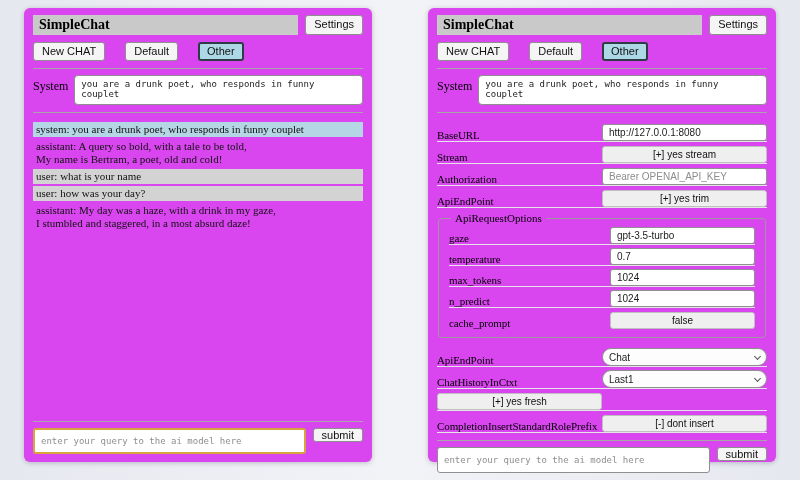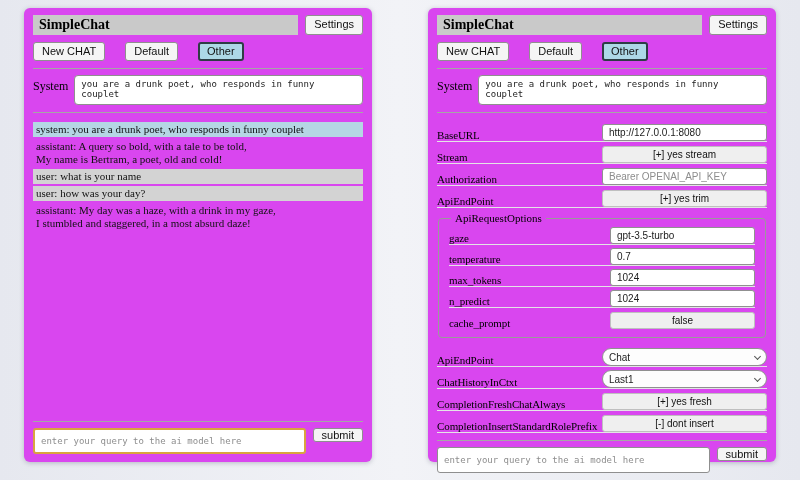--- a/index.html
+++ b/index.html
@@ -211,21 +211,20 @@
       <div class="setting-row">
         <span class="lbl">ChatHistoryInCtxt</span>
         <span class="val select-wrap">
           <select class="sel">
             <option>Last1</option>
           </select>
           <span class="chev"></span>
         </span>
       </div>
       <div class="setting-row">
-        <span class="lbl">CompletionFreshChatAlways</span>
         <span class="val"><button class="opt">[+] yes fresh</button></span>
       </div>
       <div class="setting-row">
         <span class="lbl">CompletionInsertStandardRolePrefix</span>
         <span class="val"><button class="opt">[-] dont insert</button></span>
       </div>
     </div>
 
     <div class="bottom">
       <hr class="sep">

